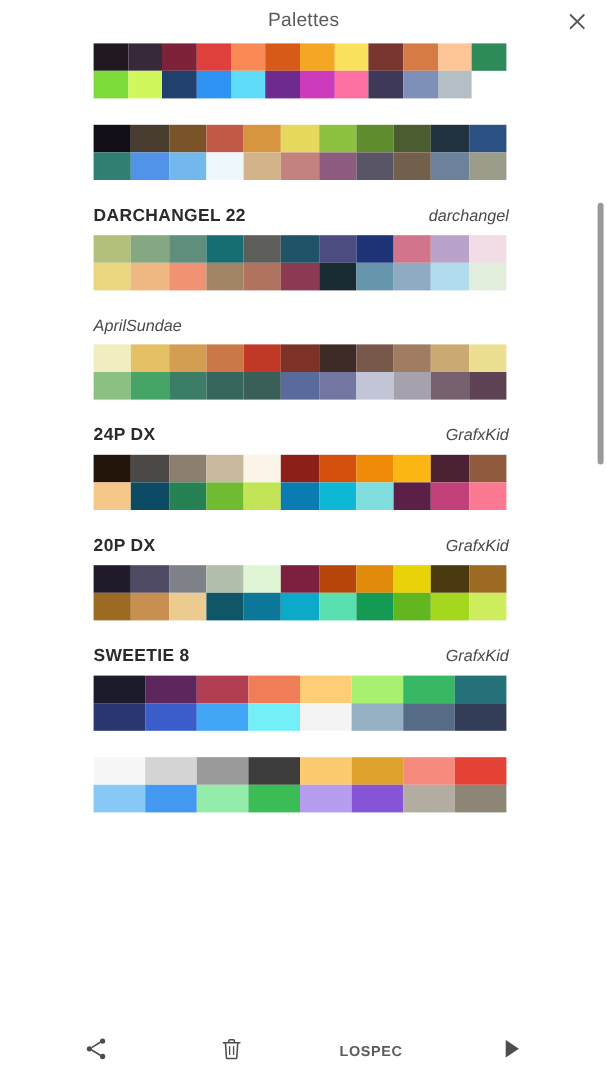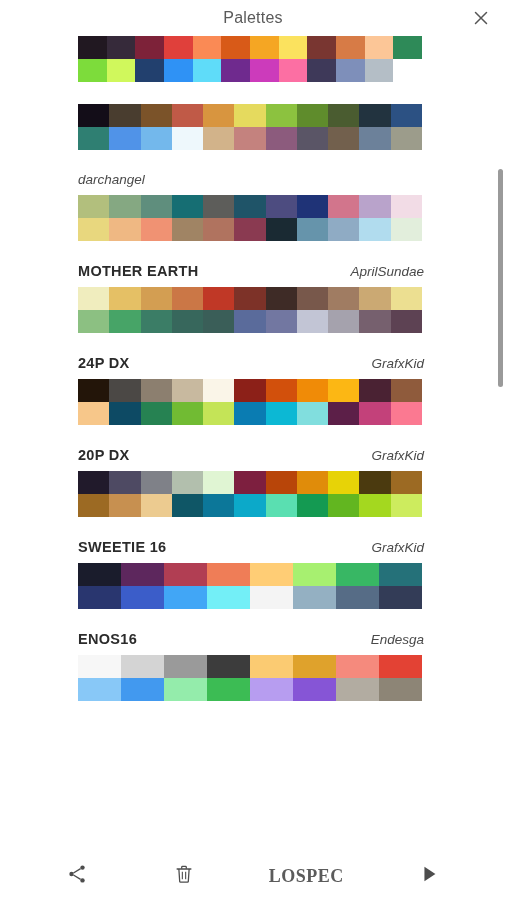--- a/index.html
+++ b/index.html
@@ -116,22 +116,22 @@
   }
   .bar-btn {
     display: flex;
     align-items: center;
     justify-content: center;
     cursor: pointer;
     width: 44px;
     height: 34px;
   }
   .lospec-word {
-    font-family: Liberation Serif, serif;
-    font-size: 18px;
+    font-family: Liberation Sans, sans-serif;
+    font-size: 12px;
     font-weight: bold;
     letter-spacing: 0.5px;
     color: #5b5b5b;
     cursor: pointer;
   }
 
   
   .scrollbar-track {
     position: absolute;
     right: 3px;
@@ -218,20 +218,21 @@
             <div class="swatch" style="background: rgb(140, 91, 125);"></div>
             <div class="swatch" style="background: rgb(90, 85, 102);"></div>
             <div class="swatch" style="background: rgb(114, 96, 77);"></div>
             <div class="swatch" style="background: rgb(108, 129, 154);"></div>
             <div class="swatch" style="background: rgb(156, 156, 139);"></div>
           </div>
         </div>
       </div>
       <div class="palette">
         <div class="palette-head">
+          <div class="palette-name">DARCHANGEL 22</div>
           <div class="palette-author">darchangel</div>
         </div>
         <div class="swatch-block">
           <div class="swatch-row">
             <div class="swatch" style="background: rgb(178, 191, 125);"></div>
             <div class="swatch" style="background: rgb(133, 168, 130);"></div>
             <div class="swatch" style="background: rgb(95, 142, 125);"></div>
             <div class="swatch" style="background: rgb(22, 110, 115);"></div>
             <div class="swatch" style="background: rgb(93, 93, 90);"></div>
             <div class="swatch" style="background: rgb(31, 84, 104);"></div>
@@ -251,21 +252,20 @@
             <div class="swatch" style="background: rgb(26, 42, 51);"></div>
             <div class="swatch" style="background: rgb(102, 148, 171);"></div>
             <div class="swatch" style="background: rgb(143, 171, 196);"></div>
             <div class="swatch" style="background: rgb(177, 220, 238);"></div>
             <div class="swatch" style="background: rgb(226, 238, 220);"></div>
           </div>
         </div>
       </div>
       <div class="palette">
         <div class="palette-head">
-          <div class="palette-name">MOTHER EARTH</div>
           <div class="palette-author">AprilSundae</div>
         </div>
         <div class="swatch-block">
           <div class="swatch-row">
             <div class="swatch" style="background: rgb(240, 237, 190);"></div>
             <div class="swatch" style="background: rgb(229, 192, 101);"></div>
             <div class="swatch" style="background: rgb(211, 158, 82);"></div>
             <div class="swatch" style="background: rgb(203, 119, 70);"></div>
             <div class="swatch" style="background: rgb(192, 56, 38);"></div>
             <div class="swatch" style="background: rgb(125, 50, 40);"></div>
@@ -353,21 +353,21 @@
             <div class="swatch" style="background: rgb(90, 223, 177);"></div>
             <div class="swatch" style="background: rgb(20, 154, 82);"></div>
             <div class="swatch" style="background: rgb(98, 182, 32);"></div>
             <div class="swatch" style="background: rgb(164, 216, 31);"></div>
             <div class="swatch" style="background: rgb(205, 236, 94);"></div>
           </div>
         </div>
       </div>
       <div class="palette">
         <div class="palette-head">
-          <div class="palette-name">SWEETIE 16</div>
+          <div class="palette-name">SWEETIE 8</div>
           <div class="palette-author">GrafxKid</div>
         </div>
         <div class="swatch-block">
           <div class="swatch-row">
             <div class="swatch" style="background: rgb(26, 28, 44);"></div>
             <div class="swatch" style="background: rgb(93, 39, 93);"></div>
             <div class="swatch" style="background: rgb(177, 62, 83);"></div>
             <div class="swatch" style="background: rgb(239, 125, 87);"></div>
             <div class="swatch" style="background: rgb(255, 205, 117);"></div>
             <div class="swatch" style="background: rgb(167, 240, 112);"></div>
@@ -380,24 +380,20 @@
             <div class="swatch" style="background: rgb(65, 166, 246);"></div>
             <div class="swatch" style="background: rgb(115, 239, 247);"></div>
             <div class="swatch" style="background: rgb(244, 244, 244);"></div>
             <div class="swatch" style="background: rgb(148, 176, 194);"></div>
             <div class="swatch" style="background: rgb(86, 108, 134);"></div>
             <div class="swatch" style="background: rgb(51, 60, 87);"></div>
           </div>
         </div>
       </div>
       <div class="palette">
-        <div class="palette-head">
-          <div class="palette-name">ENOS16</div>
-          <div class="palette-author">Endesga</div>
-        </div>
         <div class="swatch-block">
           <div class="swatch-row">
             <div class="swatch" style="background: rgb(247, 247, 247);"></div>
             <div class="swatch" style="background: rgb(212, 212, 212);"></div>
             <div class="swatch" style="background: rgb(154, 154, 154);"></div>
             <div class="swatch" style="background: rgb(60, 60, 60);"></div>
             <div class="swatch" style="background: rgb(251, 203, 114);"></div>
             <div class="swatch" style="background: rgb(223, 162, 44);"></div>
             <div class="swatch" style="background: rgb(245, 138, 125);"></div>
             <div class="swatch" style="background: rgb(227, 66, 52);"></div>

